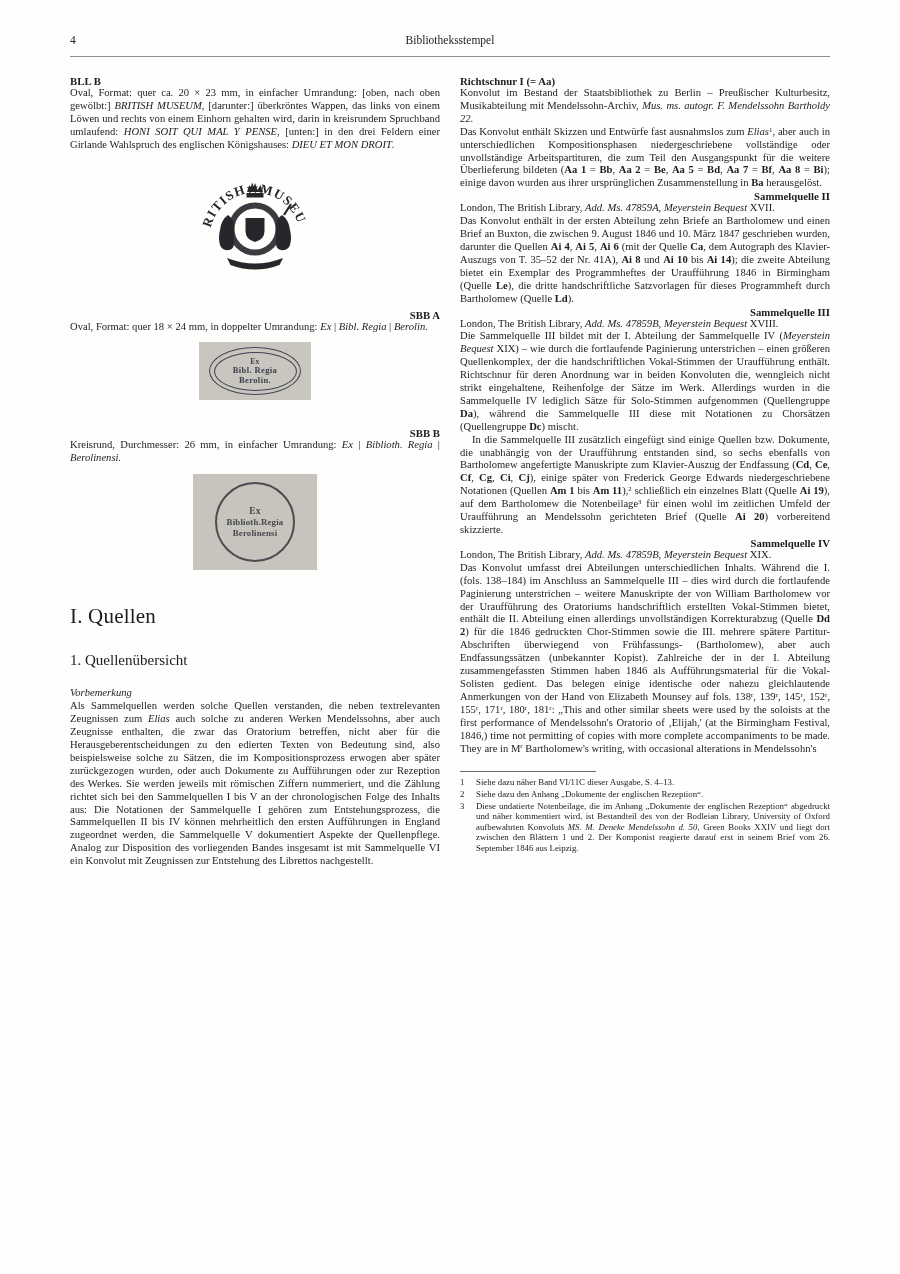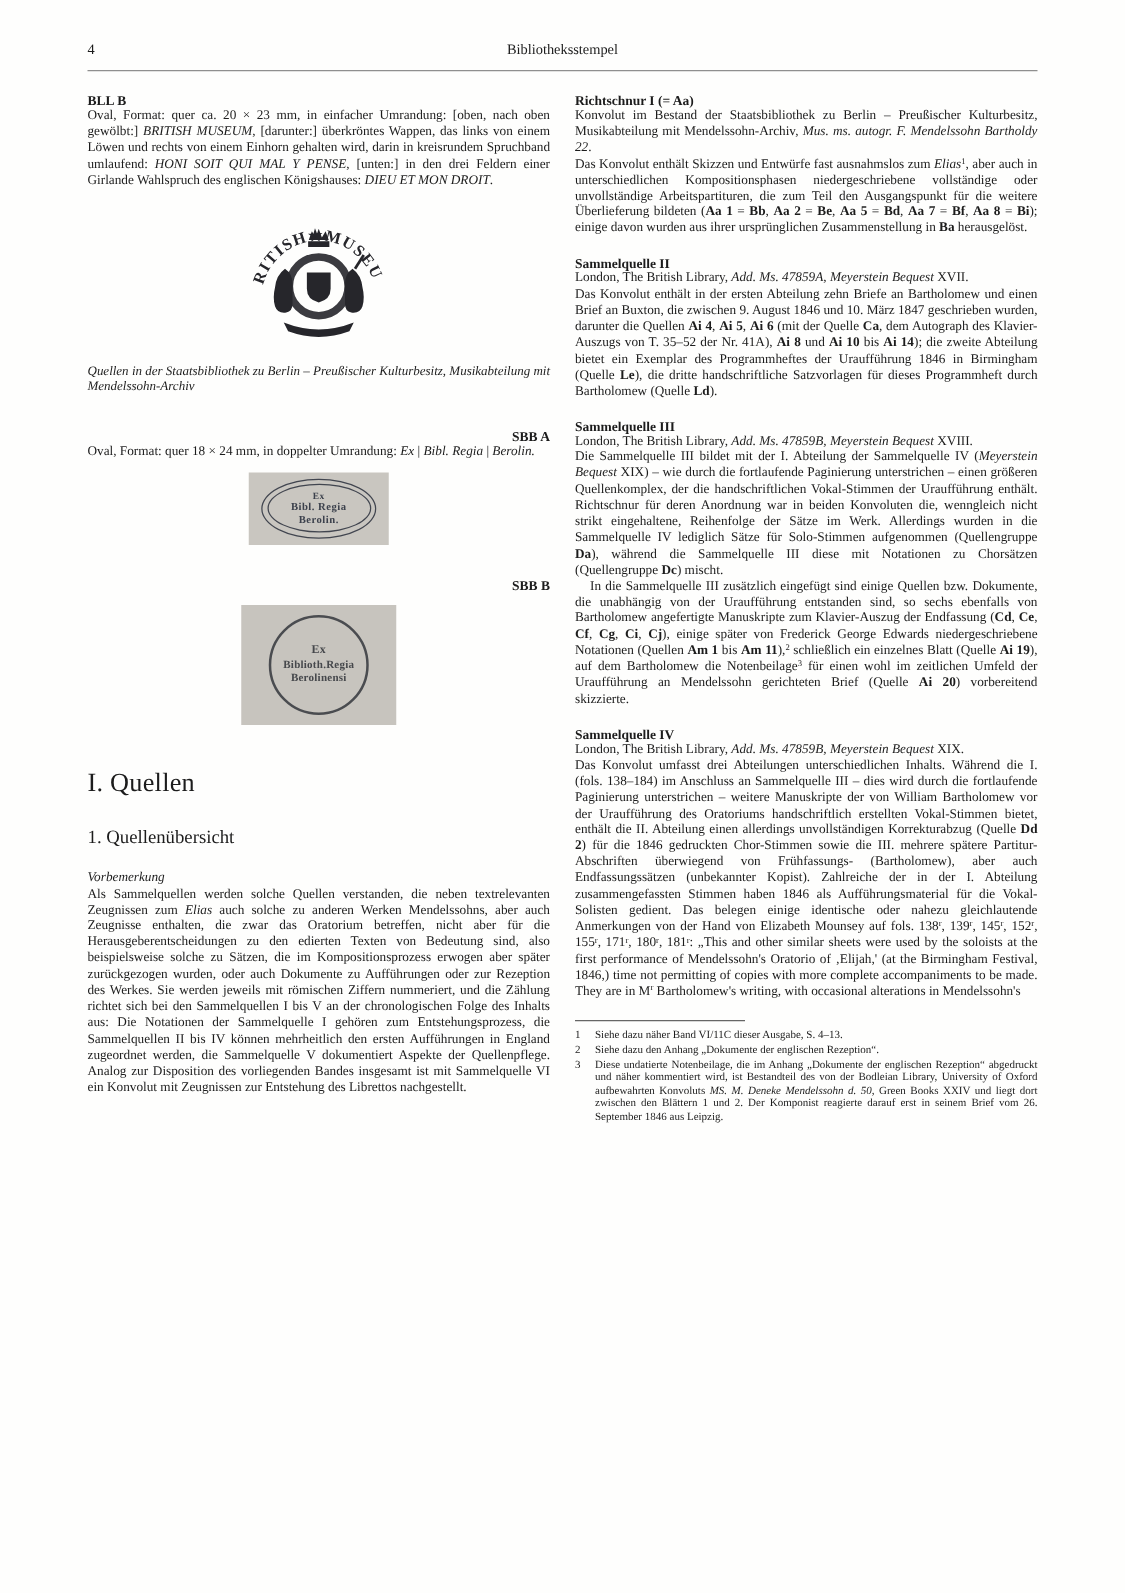--- a/index.html
+++ b/index.html
@@ -14,21 +14,21 @@
   .running-head{position:absolute;left:0;right:0;text-align:center;top:0;}
   .header-rule{border:none;border-top:1px solid #8f8f8f;margin:7px 0 18px 0;}
   
   .columns{display:flex;gap:20px;align-items:flex-start;}
   .col{flex:1 1 0;min-width:0;}
   
   .body{font-size:10.6px;line-height:12.9px;margin:0;text-align:justify;hyphens:auto;}
   .indent{text-indent:12px;}
   .entry-head{font-size:10.8px;font-weight:bold;margin:0;}
   .mt{margin-top:27px;text-align:right;}
-  .gap{margin-top:15px;}
+  .gap{text-align:right;}
   .run-i{font-style:italic;}
   .run-b{font-weight:bold;}
   .run-sup{font-size:0.65em;position:relative;top:-0.45em;line-height:0;}
   
   figure{margin:0;display:flex;justify-content:center;}
   .fig1{margin:14px 0 10px 0;}
   .fig2{margin:9px 0 8px 0;}
   .fig3{margin:9px 0 8px 0;}
   .caption{font-size:10.4px;line-height:12.6px;margin:2px 0 0 0;text-align:justify;}
   
@@ -90,38 +90,38 @@
           </g>
           <circle cx="61" cy="63" r="23.5" fill="none" stroke="#26262b" stroke-width="6" opacity="0.9"></circle>
           <path d="M51.5 52 h19 v13 q0 8.5 -9.5 11 q-9.5 -2.5 -9.5 -11 z" fill="#26262b"></path>
           <path d="M34 49 q6 4 6 12 v16 q0 6 -5 7 q-7 1 -9 -5 q-2 -7 0 -15 q1 -10 8 -15 z" fill="#26262b"></path>
           <path d="M88 49 q-6 4 -6 12 v16 q0 6 5 7 q7 1 9 -5 q2 -7 0 -15 q-1 -10 -8 -15 z" fill="#26262b"></path>
           <line x1="90" y1="49" x2="97" y2="38" stroke="#26262b" stroke-width="2.2"></line>
           <path d="M33 92 q28 11 56 0 l-3.5 7 q-24.5 9 -49 0 z" fill="#26262b"></path>
         </svg>
       </figure>
 
-      <p class="caption"><span class="run-i">Quellen in der Staatsbibliothek zu Berlin – Preußischer Kulturbesitz, Musikabteilung mit Mendelssohn-Archiv</span></p>
 
       <h4 class="entry-head mt">SBB A</h4>
       <p class="body"><span>Oval, Format: quer 18 × 24 mm, in doppelter Umrandung: </span><span class="run-i">Ex</span><span> | </span><span class="run-i">Bibl. Regia</span><span> | </span><span class="run-i">Berolin.</span></p>
 
       <figure class="fig2">
         <div class="scan scan-a">
           <div class="oval-outer">
             <div class="oval-inner">
               <div class="st-line small">Ex</div>
               <div class="st-line">Bibl. Regia</div>
               <div class="st-line">Berolin.</div>
             </div>
           </div>
         </div>
       </figure>
 
       <h4 class="entry-head mt">SBB B</h4>
+      <p class="body"><span>Kreisrund, Durchmesser: 26 mm, in einfacher Umrandung: </span><span class="run-i">Ex</span><span> | </span><span class="run-i">Biblioth. Regia</span><span> | </span><span class="run-i">Berolinensi.</span></p>
 
       <figure class="fig3">
         <div class="scan scan-b">
           <div class="circle-stamp">
             <div class="st-line2">Ex</div>
             <div class="st-line2 mid">Biblioth.Regia</div>
             <div class="st-line2 mid">Berolinensi</div>
           </div>
         </div>
       </figure>

